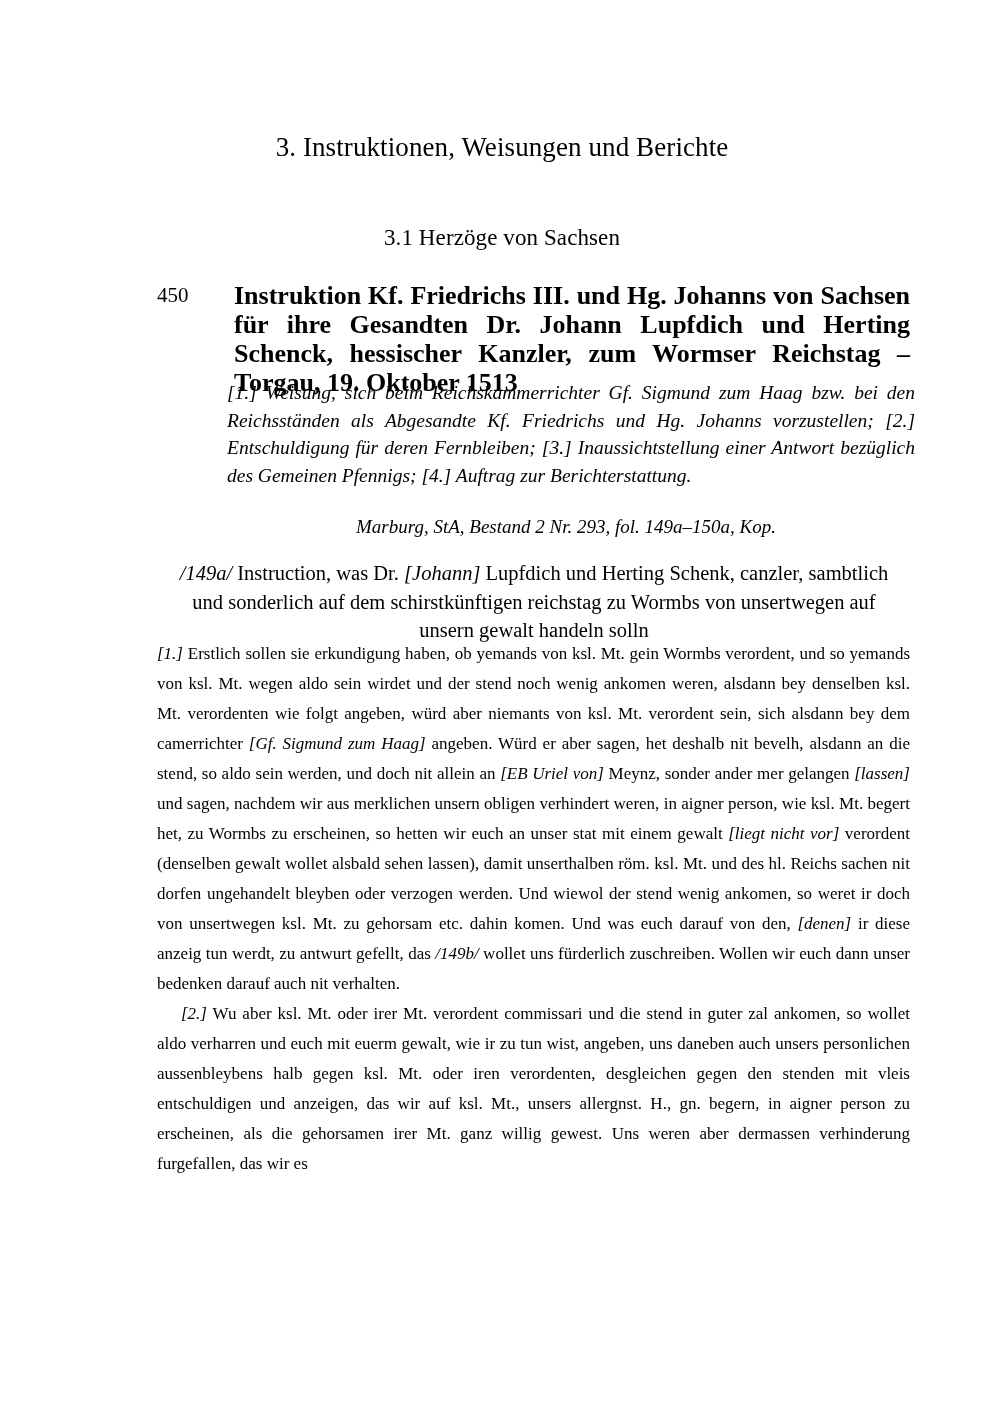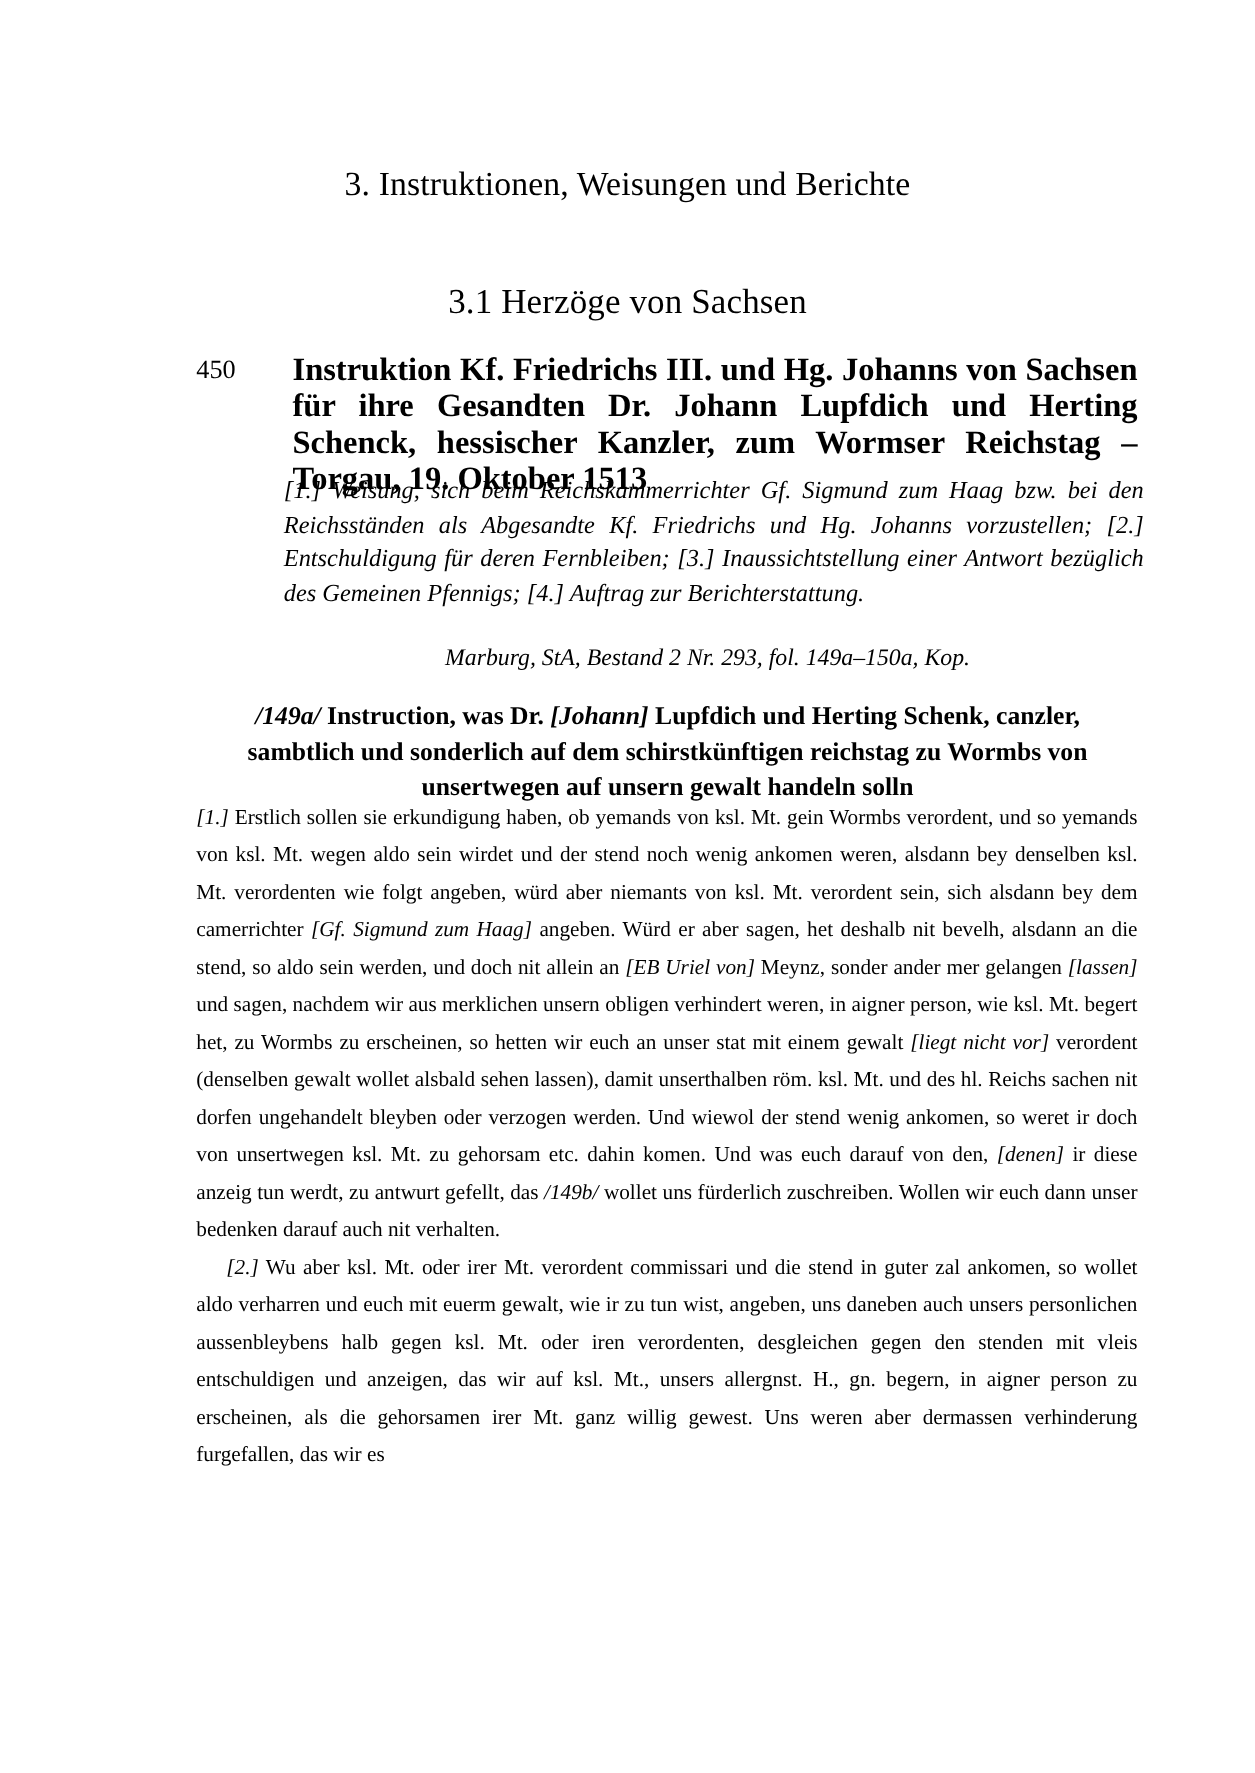--- a/index.html
+++ b/index.html
@@ -34,21 +34,21 @@
     line-height: 34px;
     font-weight: 400;
     letter-spacing: 0.1px;
   }
   .section-heading {
     position: absolute;
     left: 0;
     top: 204px;
     width: 1004px;
     text-align: center;
-    font-size: 28px;
+    font-size: 23px;
     line-height: 30px;
     font-weight: 400;
     letter-spacing: 0.1px;
   }
 
   
   .entry-head {
     position: absolute;
     left: 157px;
     top: 281px;
@@ -98,21 +98,20 @@
 
   
   .incipit {
     position: absolute;
     left: 164px;
     top: 559px;
     width: 740px;
     text-align: center;
     font-size: 20.5px;
     line-height: 28.5px;
-    font-weight: bold;
   }
 
   
   .body-text {
     position: absolute;
     left: 157px;
     top: 639px;
     width: 753px;
     font-size: 17px;
     line-height: 30px;

